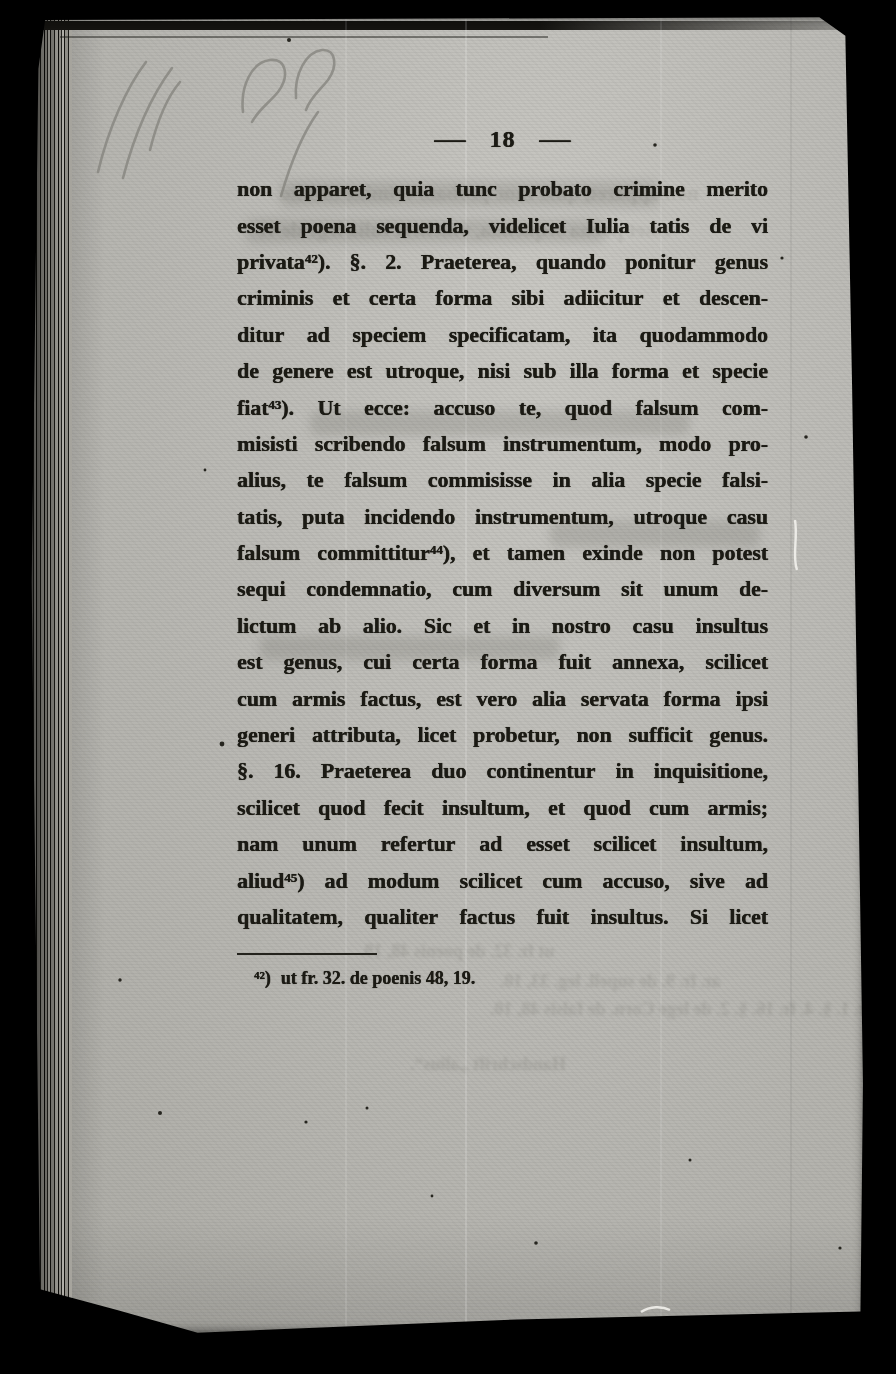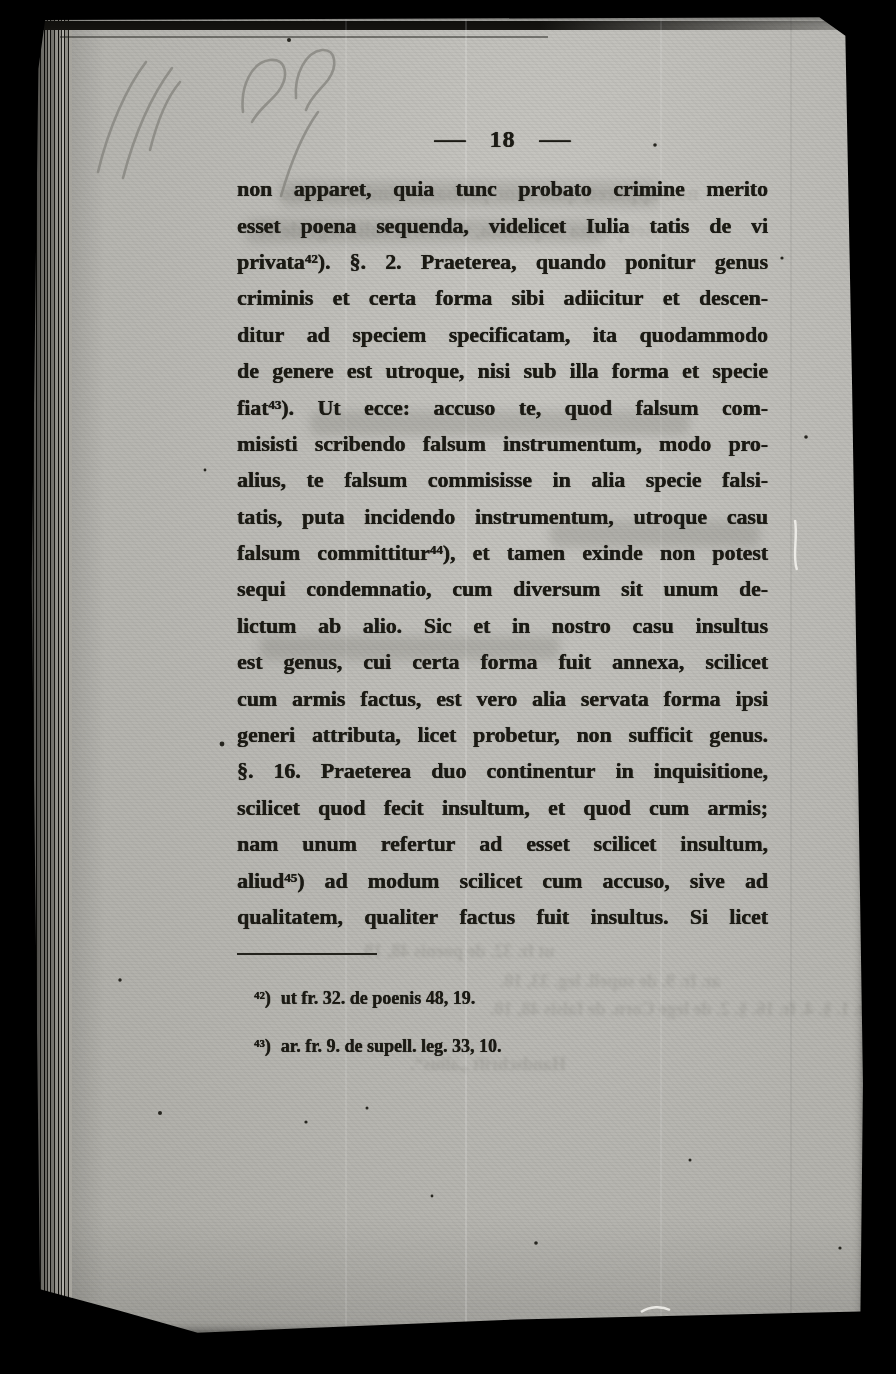--- a/index.html
+++ b/index.html
@@ -52,21 +52,21 @@
   .pageno .dash{display:inline-block;transform:scaleX(1.3);}
   .text-block{position:absolute;left:207px;top:155px;width:531px;
     font-size:22px;font-weight:700;letter-spacing:-.1px;}
   .text-line{display:flex;justify-content:space-between;height:36.4px;
     align-items:center;white-space:nowrap;}
   .text-line span{display:inline-block;}
   .footnote-rule{position:absolute;left:207px;top:937px;width:140px;height:2px;
     background:#24231d;}
   .footnotes{position:absolute;left:224px;top:952px;width:600px;
     font-size:18px;font-weight:700;}
-  .footnote-item{height:27.5px;white-space:nowrap;margin-top:20px;}
+  .footnote-item{height:27.5px;white-space:nowrap;}
   .footnote-item .marker{display:inline-block;margin-right:10px;}
   .fn-frak{letter-spacing:.5px;font-style:italic;}
   .fn-sperr{letter-spacing:3px;}
   
   .ghost{position:absolute;transform:scaleX(-1);filter:blur(1.4px);opacity:.13;
     color:#35342c;font-weight:700;font-size:18px;white-space:nowrap;pointer-events:none;}
   .ghost.g1{top:925px;left:330px;}
   .ghost.g2{top:955px;left:470px;}
   .ghost.g3{top:983px;left:460px;}
   .ghost.g4{top:1038px;left:380px;}
@@ -298,21 +298,20 @@
           <span>fuit</span>
           <span>insultus.</span>
           <span>Si</span>
           <span>licet</span>
         </div>
       </div>
 
     <div class="footnote-rule"></div>
     <div class="footnotes ink">
         <div class="footnote-item"><span class="marker">⁴²)</span><span>ut fr. 32. de poenis 48, 19.</span></div>
-        <div class="footnote-item"><span class="marker">⁴³)</span><span>ar. fr. 9. de supell. leg. 33, 10.</span></div>
       </div>
 
     <div class="ghost g1">ut fr. 32. de poenis 48, 19.</div>
     <div class="ghost g2">ar. fr. 9. de supell. leg. 33, 10.</div>
     <div class="ghost g3">ut fr. 1. §. 4. fr. 16. §. 2. de lege Corn. de falsis 48, 10.</div>
     <div class="ghost g4">Handschrift „alius“.</div>
     <div class="ghost g5">non apparet, quia tunc probato crimine merito</div>
     <div class="ghost g6">esset poena sequenda, videlicet Iulia lege de vi</div>
   </div>
 

